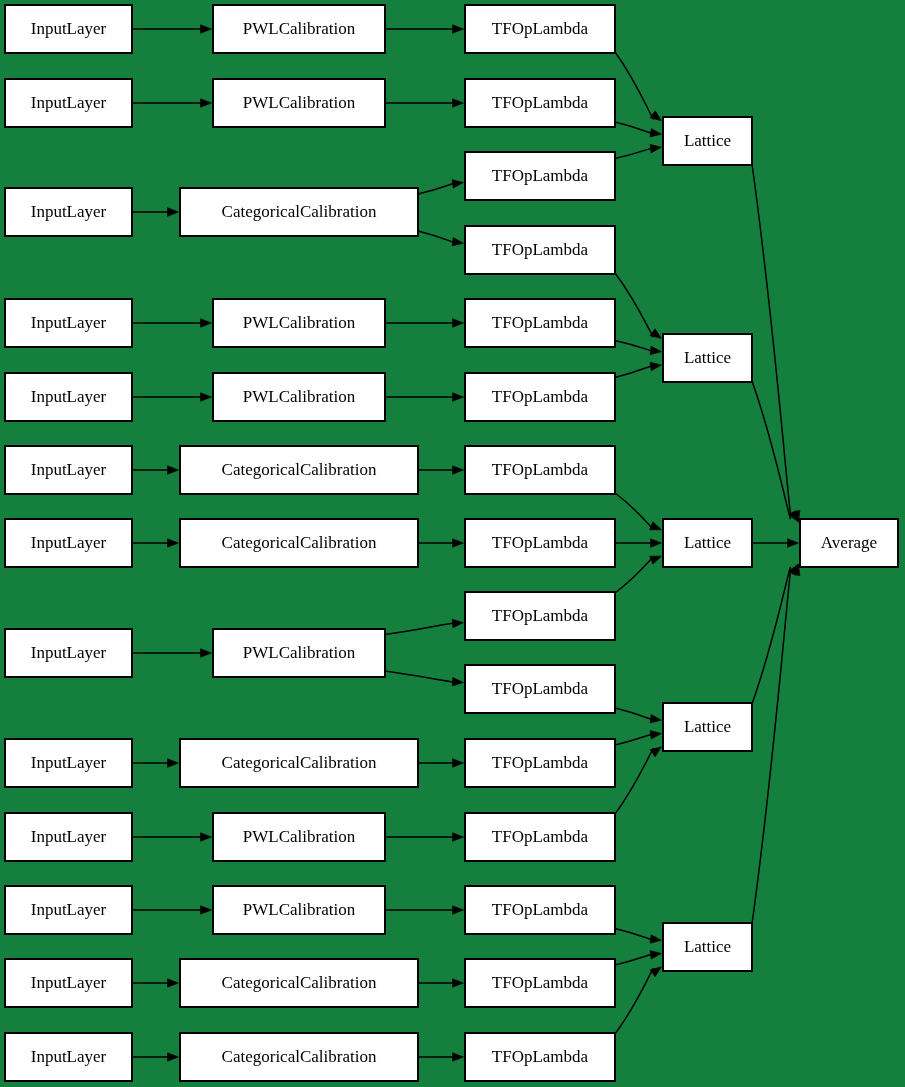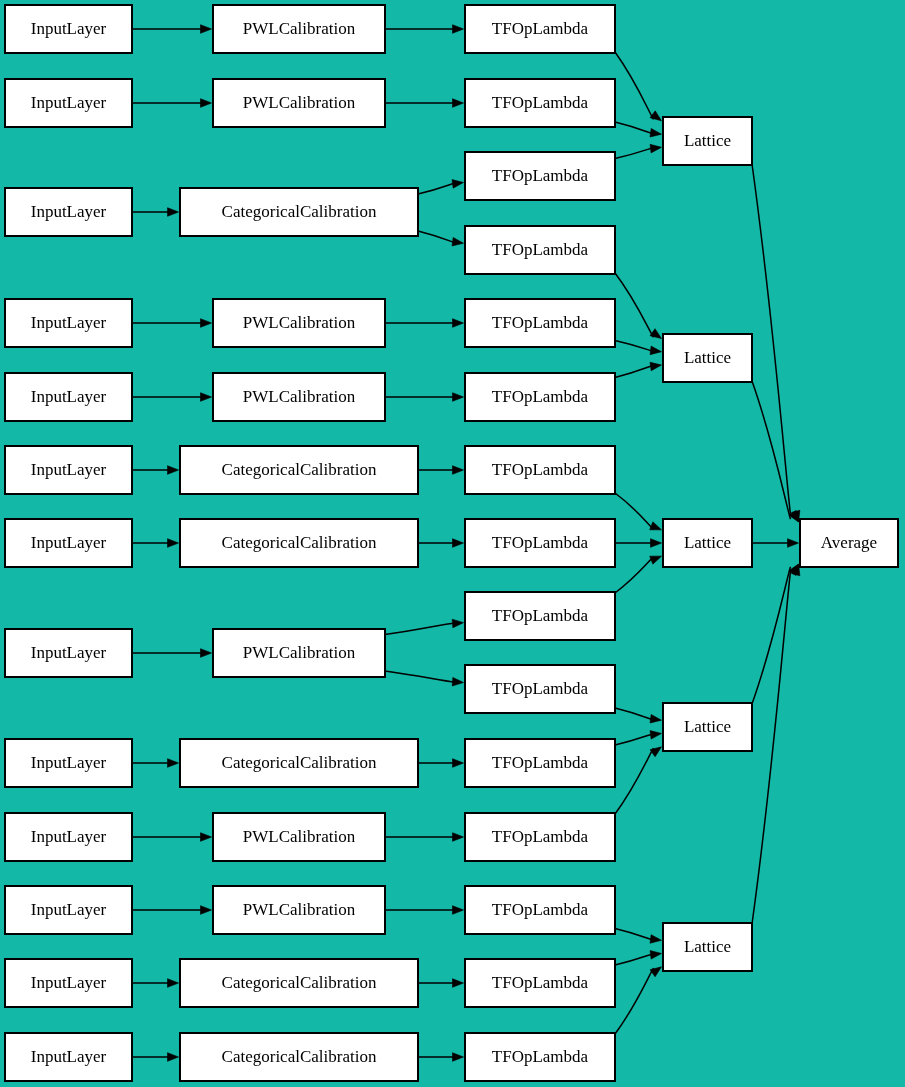--- a/index.html
+++ b/index.html
@@ -4,21 +4,21 @@
 <style>
   html, body {
     margin: 0;
     padding: 0;
     background: #ffffff;
   }
   #graph-root {
     position: relative;
     width: 905px;
     height: 1087px;
-    background: #14b8a6;
+    background: #15803d;
     font-family: "Liberation Serif", "DejaVu Serif", serif;
     overflow: hidden;
   }
   #graph-svg {
     position: absolute;
     top: 0;
     left: 0;
     width: 905px;
     height: 1087px;
     display: block;

